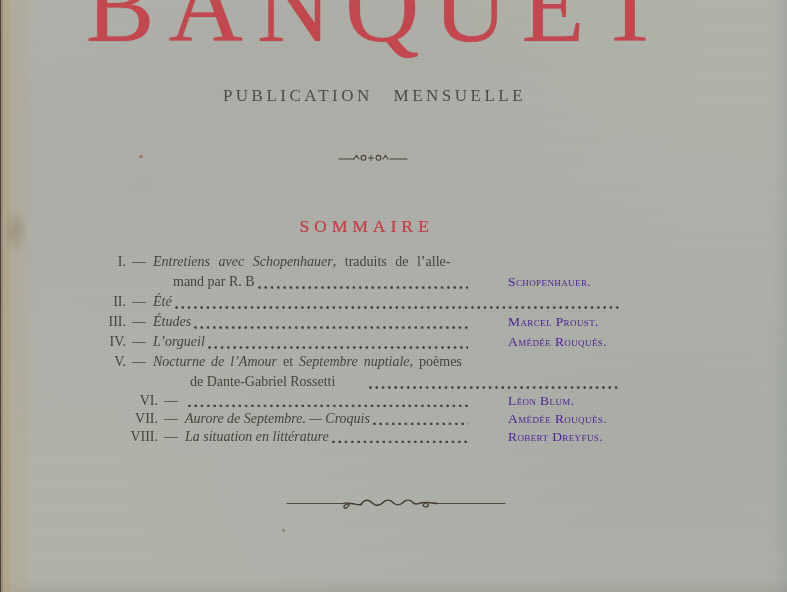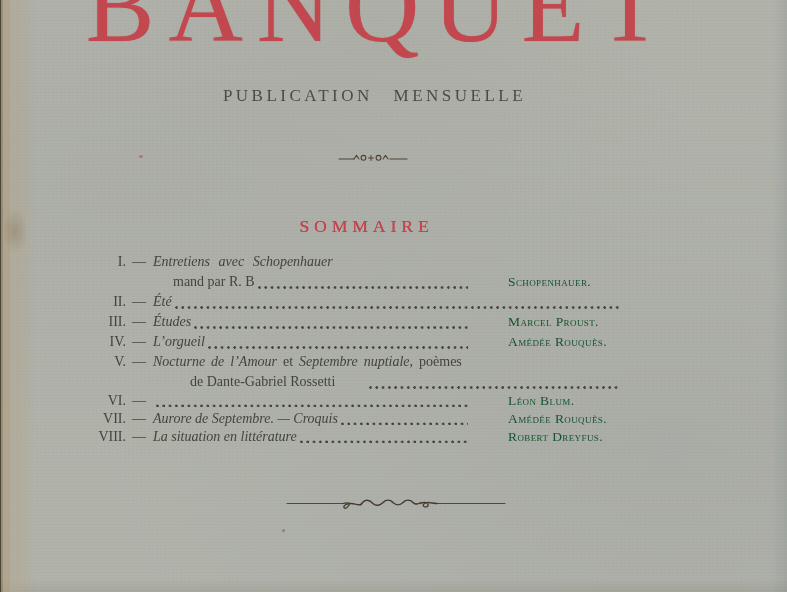--- a/index.html
+++ b/index.html
@@ -40,34 +40,34 @@
   .orn1{position:absolute;top:150px;left:337px;}
   .orn2{position:absolute;top:494px;left:285px;}
 
   .sommaire{position:absolute;top:216px;left:0;right:0;text-align:center;
     transform:translateX(-27px);font-size:17.5px;letter-spacing:5px;
     color:var(--heading-red,#c3454e);text-shadow:.3px 0 currentColor;white-space:pre;}
 
   
   .toc{position:absolute;left:93px;top:252px;width:567px;font-size:14px;color:#43443c;}
   .toc-line{display:flex;align-items:baseline;height:20px;line-height:20px;}
-  .toc-line.tight{height:18px;line-height:18px;}
+  .toc-line.tight{height:18px;line-height:18px;margin-left:32px;}
   .toc-line.ind-a{padding-left:80px;}
   .toc-line.ind-b{padding-left:97px;gap:27px;}
   .toc-line.just-a{word-spacing:5px;}
   .toc-line.just-b{word-spacing:2.5px;}
   .num{flex:0 0 33px;text-align:right;white-space:pre;}
   .dash{margin:0 7px 0 6px;white-space:pre;}
   .seg{white-space:pre;text-align:right;}
   .seg.i{font-style:italic;}
   .leader{flex:1 1 auto;align-self:stretch;margin:0 40px 0 3px;
     background-image:radial-gradient(circle at 1.5px 15.5px, rgba(62,63,55,.95) 1.05px, transparent 1.55px);
     background-size:6.3px 20px;background-repeat:repeat-x;}
   .tight .leader{background-image:radial-gradient(circle at 1.5px 13.8px, rgba(62,63,55,.95) 1.05px, transparent 1.55px);background-size:6.3px 18px;}
-  .author{flex:0 0 152px;font-variant:small-caps;font-size:13.5px;letter-spacing:.4px;color:#14532d;white-space:pre;}
+  .author{flex:0 0 152px;font-variant:small-caps;font-size:13.5px;letter-spacing:.4px;color:#4c1d95;white-space:pre;}
   .toc-line .num:empty,.toc-line .dash:empty,.toc-line .seg:empty,.toc-line .author:empty{display:none;}
 </style>
 </head>
 <body>
 
 <div class="stage">
 
   <div class="tone"></div>
   <div class="grain"></div>
   <div class="left-edge"></div>
@@ -92,20 +92,21 @@
   </svg>
 
   <div class="sommaire">SOMMAIRE</div>
 
   <div class="toc">
 
     <div class="toc-line just-a">
       <span class="num">I.</span>
       <span class="dash">—</span>
       <span class="seg i">Entretiens avec Schopenhauer</span>
+      <span class="seg">, traduits de l’alle-</span>
     </div>
 
     <div class="toc-line ind-a">
       <span class="seg">mand par R. B</span>
       <span class="leader"></span>
       <span class="author">Schopenhauer.</span>
     </div>
 
     <div class="toc-line">
       <span class="num">II.</span>

